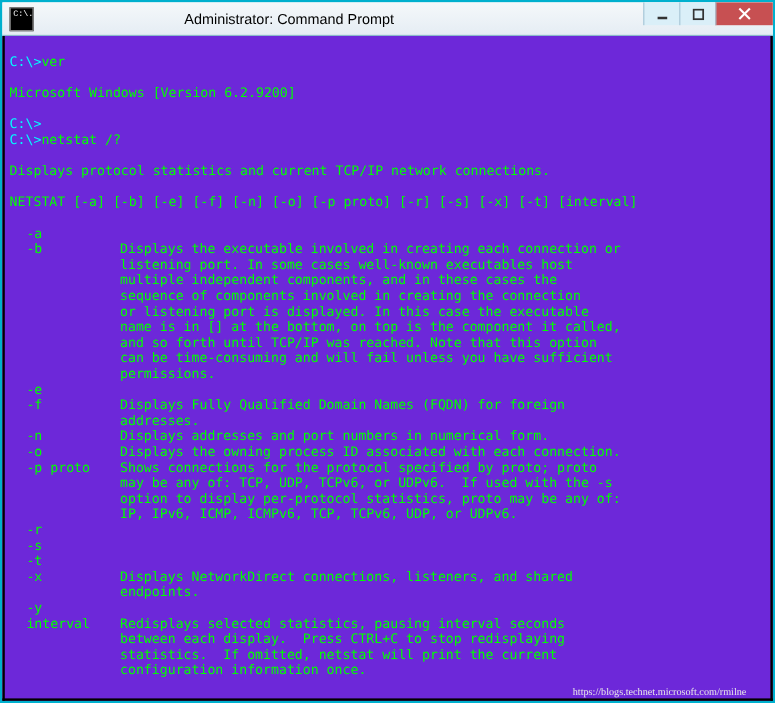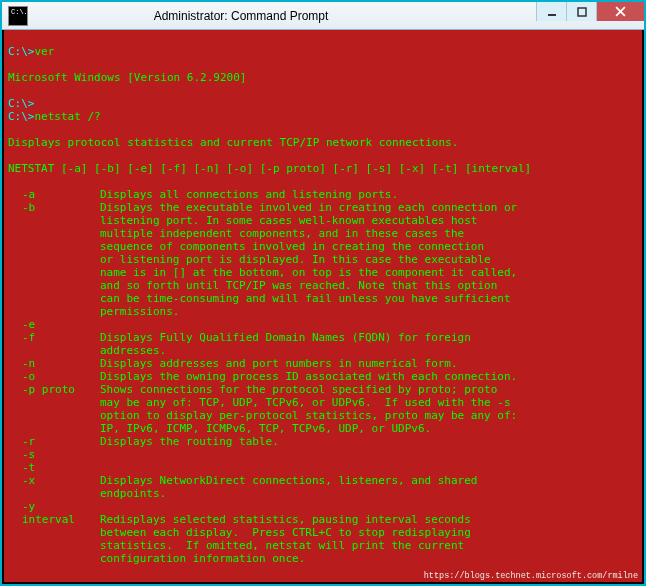--- a/index.html
+++ b/index.html
@@ -50,43 +50,43 @@
       font-family: 'Segoe UI', sans-serif;
       font-size: 11px;
       border-left: 1px solid #a8c8d8;
       background: #daeff8;
       cursor: pointer;
     }
     .win-btn.close { width: 48px; background: #c75052; color: #fff; }
     .win-btn.max svg, .win-btn.min svg { width: 10px; height: 10px; }
     .terminal-wrap {
       flex: 1;
-      background: #b91c1c;
+      background: #6d28d9;
       padding: 2px 4px 4px 4px;
       overflow: hidden;
       border: 2px solid #000;
       border-top: 0;
     }
     .terminal {
       width: 100%; height: 100%;
       color: #00ff00;
       font-family: Consolas, 'Lucida Console', monospace;
       font-size: 11px;
       line-height: 13px;
       white-space: pre;
       overflow: hidden;
     }
     .prompt { color: #00ffff; }
     .opt-row { display: flex; }
     .opt-flag { width: 92px; flex-shrink: 0; padding-left: 14px; }
     .opt-desc { flex: 1; white-space: pre-wrap; padding-right: 8px; }
     .source-url {
       position: absolute;
-      bottom: 5px; right: 8px;
-      font-family: Liberation Mono, monospace;
+      bottom: 5px; right: 24px;
+      font-family: Liberation Serif, serif;
       font-size: 8.5px;
       color: #e8e8e8;
     }
   </style>
 </head>
 <body>
 
 <div class="outer-border">
 
   <div class="titlebar">
@@ -118,33 +118,33 @@
 
 <span>Microsoft Windows [Version 6.2.9200]</span>
 
 <span class="prompt">C:\&gt;</span>
 <span class="prompt">C:\&gt;</span><span>netstat /?</span>
 
 <span>Displays protocol statistics and current TCP/IP network connections.</span>
 
 <span>NETSTAT [-a] [-b] [-e] [-f] [-n] [-o] [-p proto] [-r] [-s] [-x] [-t] [interval]</span>
 
-<div id="opts-container"><div class="opt-row"><div class="opt-flag">-a</div><div class="opt-desc">Displays all connections and listening ports.</div></div><div class="opt-row"><div class="opt-flag">-b</div><div class="opt-desc">Displays the executable involved in creating each connection or
+<div id="opts-container"><div class="opt-row"><div class="opt-flag">-a</div></div><div class="opt-row"><div class="opt-flag">-b</div><div class="opt-desc">Displays the executable involved in creating each connection or
 listening port. In some cases well-known executables host
 multiple independent components, and in these cases the
 sequence of components involved in creating the connection
 or listening port is displayed. In this case the executable
 name is in [] at the bottom, on top is the component it called,
 and so forth until TCP/IP was reached. Note that this option
 can be time-consuming and will fail unless you have sufficient
 permissions.</div></div><div class="opt-row"><div class="opt-flag">-e</div></div><div class="opt-row"><div class="opt-flag">-f</div><div class="opt-desc">Displays Fully Qualified Domain Names (FQDN) for foreign
 addresses.</div></div><div class="opt-row"><div class="opt-flag">-n</div><div class="opt-desc">Displays addresses and port numbers in numerical form.</div></div><div class="opt-row"><div class="opt-flag">-o</div><div class="opt-desc">Displays the owning process ID associated with each connection.</div></div><div class="opt-row"><div class="opt-flag">-p proto</div><div class="opt-desc">Shows connections for the protocol specified by proto; proto
 may be any of: TCP, UDP, TCPv6, or UDPv6.  If used with the -s
 option to display per-protocol statistics, proto may be any of:
-IP, IPv6, ICMP, ICMPv6, TCP, TCPv6, UDP, or UDPv6.</div></div><div class="opt-row"><div class="opt-flag">-r</div><div class="opt-desc">Displays the routing table.</div></div><div class="opt-row"><div class="opt-flag">-s</div></div><div class="opt-row"><div class="opt-flag">-t</div></div><div class="opt-row"><div class="opt-flag">-x</div><div class="opt-desc">Displays NetworkDirect connections, listeners, and shared
+IP, IPv6, ICMP, ICMPv6, TCP, TCPv6, UDP, or UDPv6.</div></div><div class="opt-row"><div class="opt-flag">-r</div></div><div class="opt-row"><div class="opt-flag">-s</div></div><div class="opt-row"><div class="opt-flag">-t</div></div><div class="opt-row"><div class="opt-flag">-x</div><div class="opt-desc">Displays NetworkDirect connections, listeners, and shared
 endpoints.</div></div><div class="opt-row"><div class="opt-flag">-y</div></div><div class="opt-row"><div class="opt-flag">interval</div><div class="opt-desc">Redisplays selected statistics, pausing interval seconds
 between each display.  Press CTRL+C to stop redisplaying
 statistics.  If omitted, netstat will print the current
 configuration information once.</div></div></div>
 
 </div>
   </div>
 
 </div>
 

